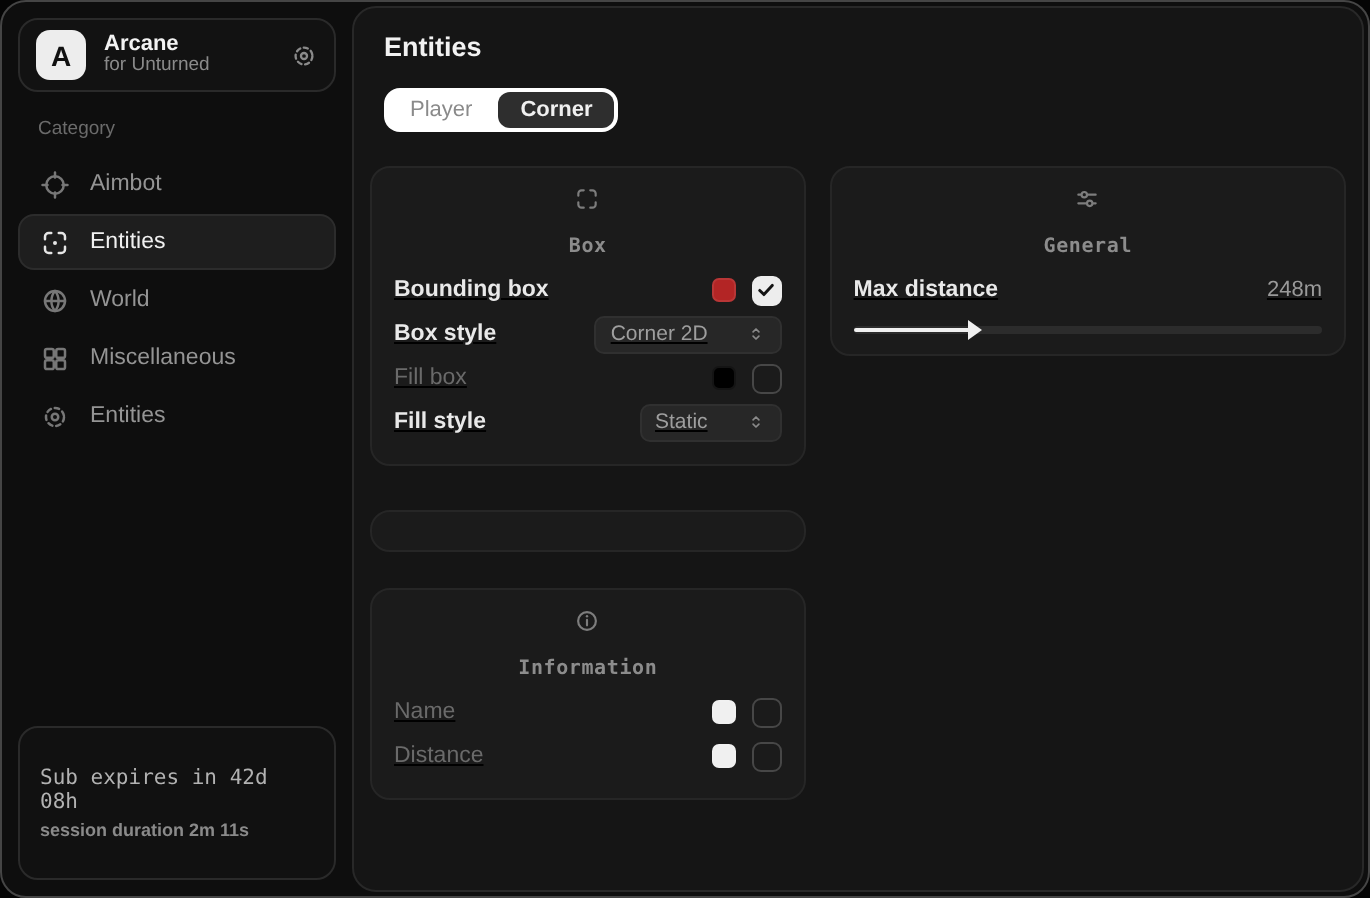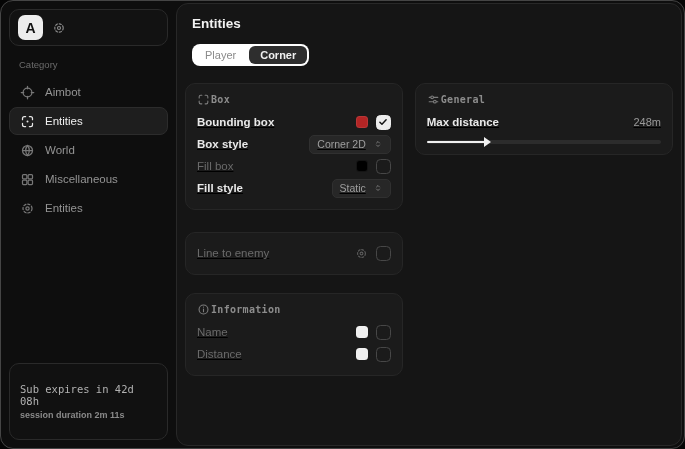--- a/index.html
+++ b/index.html
@@ -37,40 +37,40 @@
   .tabs { margin:13px 0 0 7px; display:inline-flex; gap:2px; background:#ffffff;
     border-radius:8px; padding:2px; }
   .tab { padding:3px 11px; border-radius:6px; font-size:11px; color:#8a8a8a; cursor:default; }
   .tab.active { background:#2e2e2e; color:#f0f0f0; font-weight:bold; }
   .cols { display:flex; gap:12px; margin-top:17px; align-items:flex-start; }
   .col-left { width:237px; display:flex; flex-direction:column; }
   .col-right { width:281px; }
 
   .card { background:#1b1b1b; border:1px solid #262626; border-radius:10px;
     padding:9px 11px 10px 11px; width:100%; }
-  .card-head { display:flex; align-items:center; gap:1px; color:#8c8c8c;
+  .card-head { display:flex; align-items:center; gap:12px; color:#8c8c8c;
     font-family:"DejaVu Sans Mono", monospace; font-size:10px; font-weight:bold;
-    letter-spacing:.3px; margin-bottom:5px; }
+    letter-spacing:.3px; margin-bottom:5px;flex-direction:column; }
   .card-head .cicon { display:flex; color:#7d7d7d; }
   .row { height:22px; display:flex; align-items:center; justify-content:space-between;text-decoration:underline; }
   .rlabel { font-size:11.5px; font-weight:bold; color:#e9e9e9; }
   .row.dim .rlabel { color:#6a6a6a; font-weight:normal; }
   .controls { display:flex; align-items:center; gap:8px; }
   .gear-sm { display:flex; color:#9a9a9a; }
   .row.dim .gear-sm { color:#5d5d5d; }
   .swatch { width:12px; height:12px; border-radius:3.5px; border:1px solid rgba(255,255,255,.08); }
   .sw-red { background:#b32525; }
   .sw-black { background:#000; }
   .sw-white { background:#f0f0f0; }
   .checkbox { width:15px; height:15px; border-radius:4.5px; border:1.5px solid #474747;
     display:flex; align-items:center; justify-content:center; }
   .checkbox.checked { background:#ededed; border-color:#ededed; }
   .checkbox svg { display:none; }
   .checkbox.checked svg { display:block; }
-  .select { height:19px; display:flex; align-items:center; gap:7px; background:#272727;
+  .select { height:19px; display:flex; align-items:center; gap:19px; background:#272727;
     border:1px solid #303030; border-radius:5px; padding:0 7px; font-size:10.5px; color:#9e9e9e; }
   .select .chev { display:flex; color:#8a8a8a; }
 
   .gap1 { margin-top:22px; }
   .gap2 { margin-top:18px; }
 
   .slider-row .rvalue { font-size:11px; color:#9a9a9a; }
   .slider { position:relative; margin-top:7px; height:4px; background:#2c2c2c; border-radius:2px; }
   .slider-fill { position:absolute; left:0; top:1px; height:2px; background:#f0f0f0; border-radius:1px; }
   .slider-thumb { position:absolute; top:-3px; width:0; height:0; margin-left:-1px;
@@ -80,20 +80,24 @@
 </style>
 </head>
 <body>
 
 <div class="window">
 
   <div class="sidebar">
 
     <div class="brand-card">
       <div class="logo">A</div>
+      <div class="brand-text">
+        <div class="brand-title">Arcane</div>
+        <div class="brand-sub">for Unturned</div>
+      </div>
       <span class="brand-gear">
         <svg width="14" height="14" viewBox="0 0 24 24">
             <circle cx="12" cy="12" r="7.2" stroke-dasharray="3.6 3.1"></circle>
             <circle cx="12" cy="12" r="2.6"></circle>
           </svg>
       </span>
     </div>
 
     <div class="cat-label">Category</div>
 
@@ -217,34 +221,20 @@
                 <svg width="10" height="10" viewBox="0 0 24 24">
                     <path d="M8.5 9.5L12 6l3.5 3.5M8.5 14.5L12 18l3.5-3.5"></path>
                   </svg>
               </span>
             </span>
           </div>
         </div>
 
         <div class="card gap1">
 
-          <div class="row dim">
-            <span class="rlabel">Line to enemy</span>
-            <span class="controls">
-              <span class="gear-sm">
-                <svg width="13" height="13" viewBox="0 0 24 24">
-                    <circle cx="12" cy="12" r="7.2" stroke-dasharray="3.6 3.1"></circle>
-                    <circle cx="12" cy="12" r="2.6"></circle>
-                  </svg>
-              </span>
-              <span class="checkbox">
-                
-              </span>
-            </span>
-          </div>
 
         </div>
 
         <div class="card gap2">
           <div class="card-head">
             <span class="cicon">
               <svg width="13" height="13" viewBox="0 0 24 24">
                   <circle cx="12" cy="12" r="8.2"></circle>
                   <path d="M12 11v5"></path>
                   <circle cx="12" cy="7.6" r="1.1" fill="currentColor" stroke="none"></circle>

